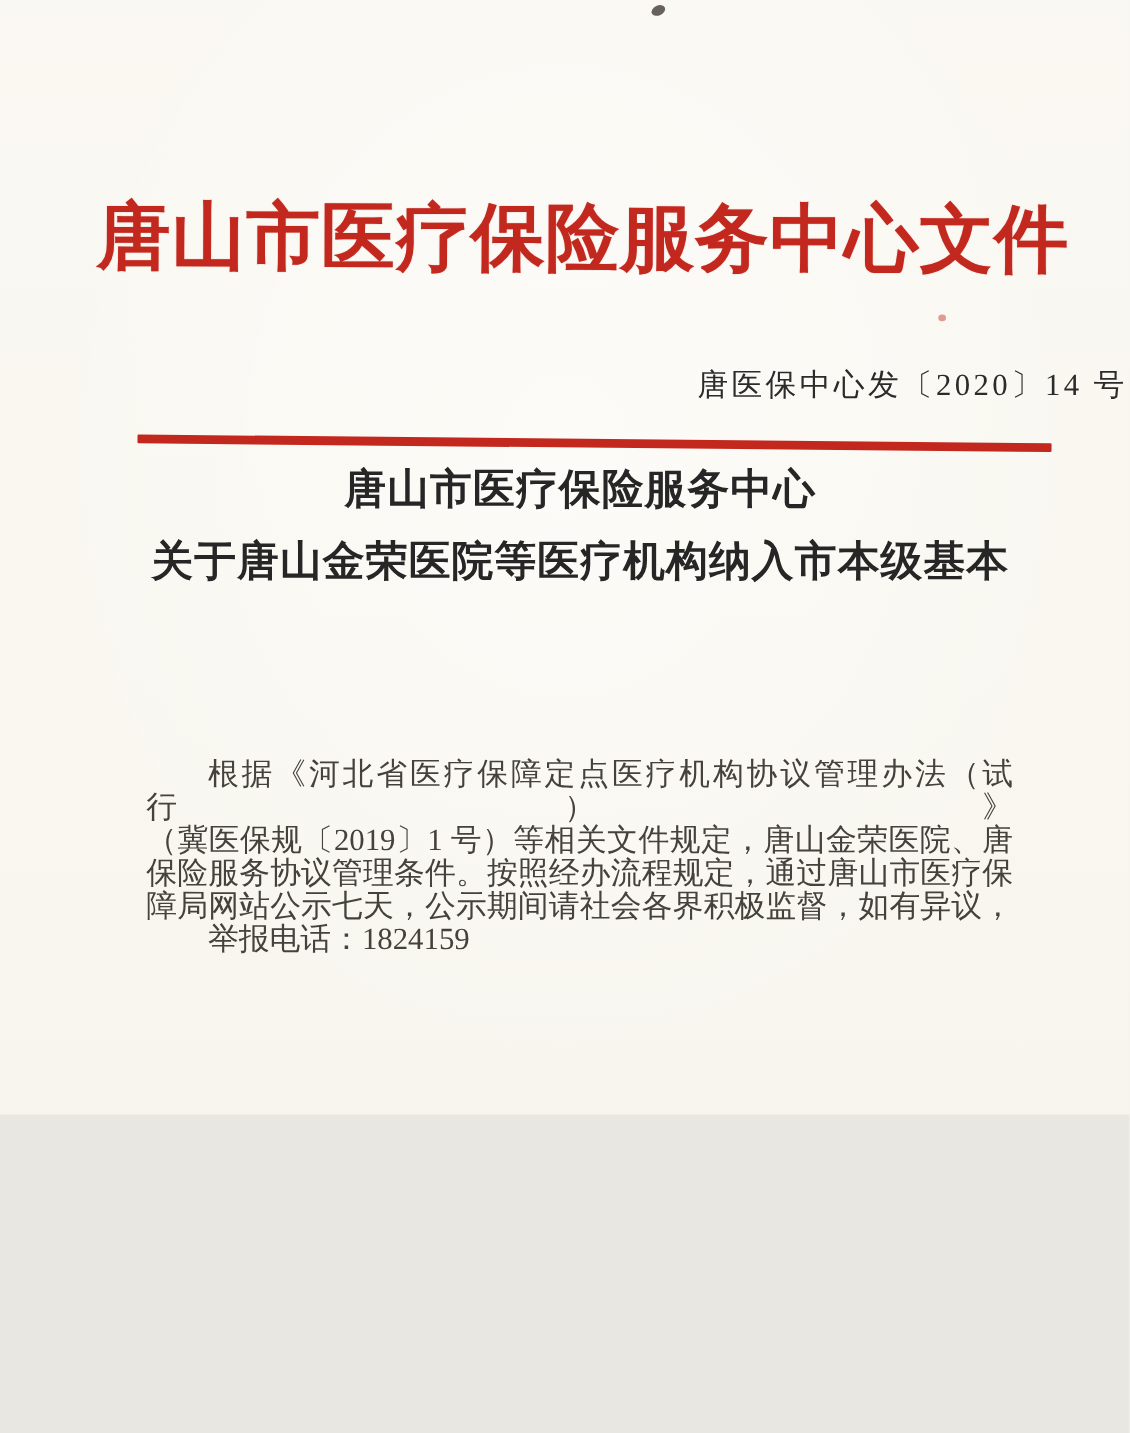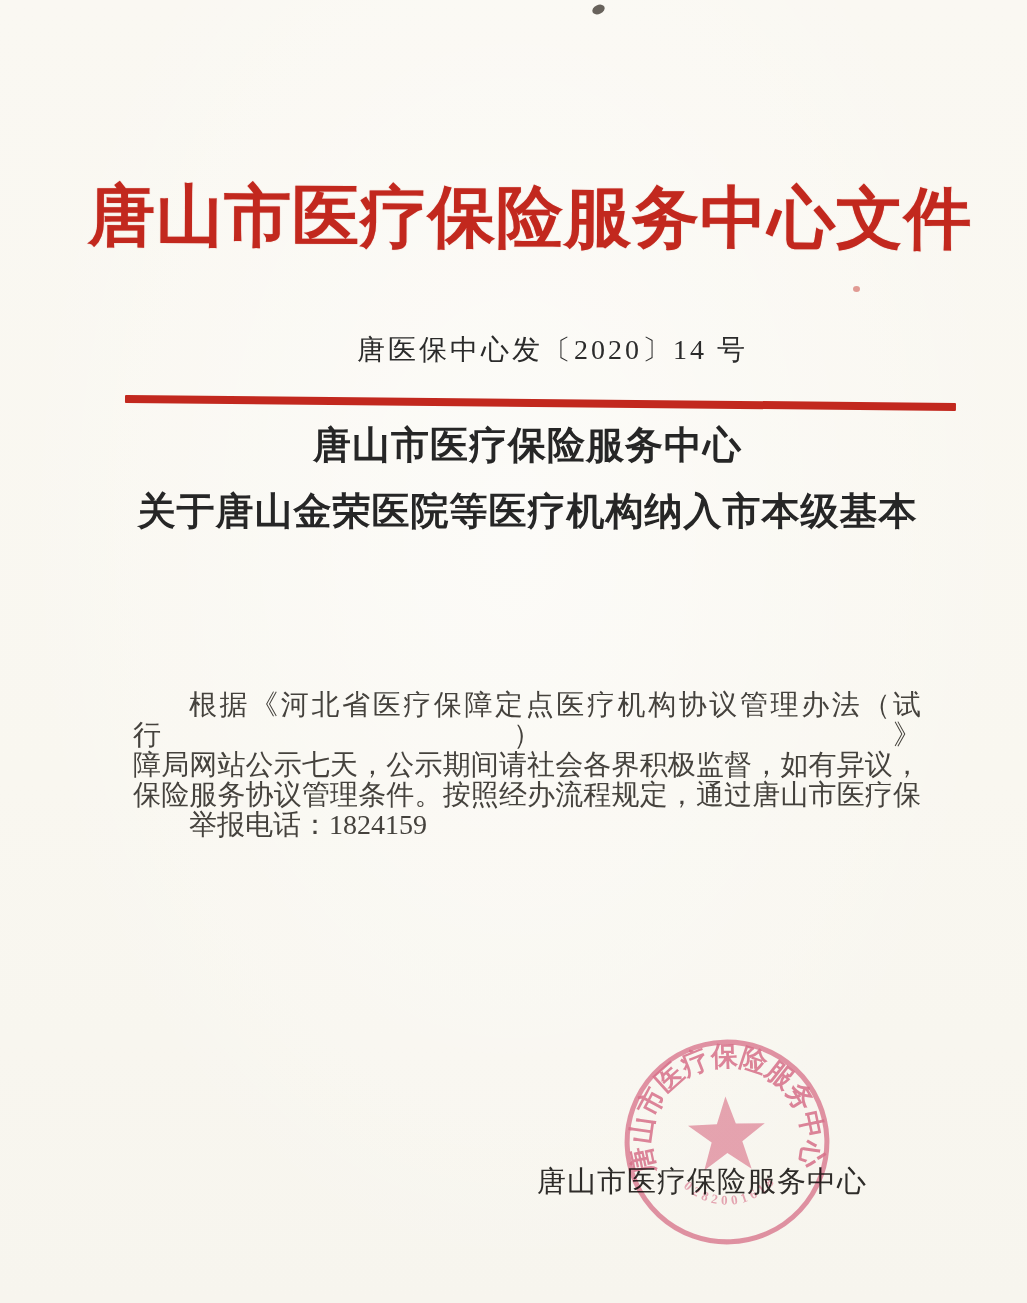--- a/index.html
+++ b/index.html
@@ -3,21 +3,21 @@
 <meta charset="utf-8">
 <style>
   html,body{margin:0;padding:0;}
   body{
     width:1027px;height:1303px;
     background:#e9e7e2;
     font-family:"Liberation Serif","DejaVu Serif",serif;
   }
   .page{
     position:relative;
-    width:1027px;height:1303px;
+    width:1027px;height:1013px;
     overflow:hidden;
     background:
       radial-gradient(ellipse at 50% 40%, rgba(255,255,255,0.5), rgba(0,0,0,0) 70%),
       linear-gradient(180deg,#faf8f2 0%, #f9f7f0 60%, #f7f5ee 100%);
     background-color:#faf8f2;
   }
   .speck{
     position:absolute;left:592px;top:5px;width:13px;height:9px;
     background:#4d4841;border-radius:50%;
     transform:rotate(-25deg);opacity:.85;
@@ -34,21 +34,21 @@
     font-weight:900;
     font-size:67px;
     line-height:1.55;
     letter-spacing:1px;
     transform:rotate(0.2deg);
     text-shadow:0 0 1px rgba(194,40,30,.55);
     white-space:nowrap;
   }
   .doc-number{
     position:absolute;left:80px;top:331px;width:945px;
-    text-align:center;
+    text-align:right;
     color:#2b2b2b;
     font-size:28px;
     letter-spacing:3px;
     font-family:"Liberation Serif","DejaVu Serif",serif;
   }
   .red-rule{
     position:absolute;left:125px;top:395px;width:831px;height:8px;
     background:var(--accent-red,#c2281e);
     transform:rotate(0.55deg);
     transform-origin:left center;
@@ -121,22 +121,23 @@
 
   <div class="red-rule"></div>
 
   <div class="title-block">
     <div>唐山市医疗保险服务中心</div>
     <div>关于唐山金荣医院等医疗机构纳入市本级基本</div>
   </div>
 
   <div class="body-block">
     <div class="body-line fill indent">根据《河北省医疗保障定点医疗机构协议管理办法（试行）》</div>
+    <div class="body-line fill">（冀医保规〔2019〕1 号）等相关文件规定，唐山金荣医院、唐</div>
+    <div class="body-line fill">保险服务协议管理条件。按照经办流程规定，通过唐山市医疗保</div>
     <div class="body-line fill">障局网站公示七天，公示期间请社会各界积极监督，如有异议，</div>
-    <div class="body-line fill">保险服务协议管理条件。按照经办流程规定，通过唐山市医疗保</div>
     <div class="body-line indent">举报电话：1824159</div>
   </div>
 
   <div class="sig-org">唐山市医疗保险服务中心</div>
 
 
   <svg class="seal" viewBox="0 0 222 222">
     <defs>
       <path id="sealArc" d="M 39.6 137.0 A 76 76 0 1 1 182.4 137.0" fill="none"></path>
       <path id="sealCodeArc" d="M 63.5 150.9 A 62 62 0 0 0 158.5 150.9" fill="none"></path>

